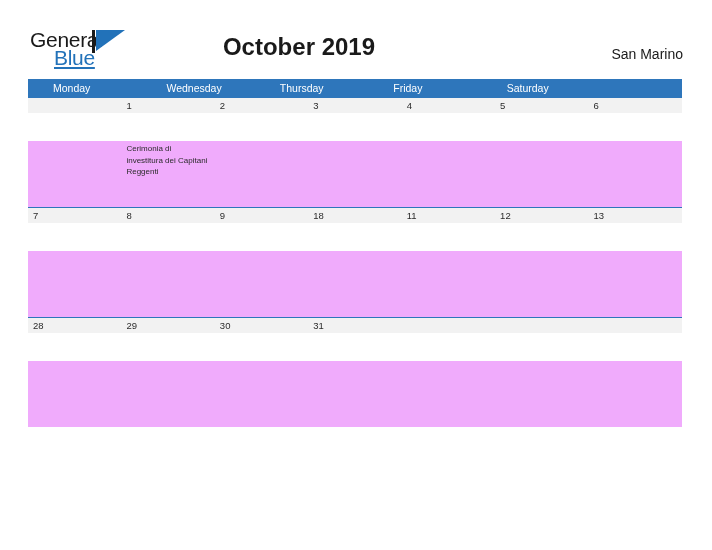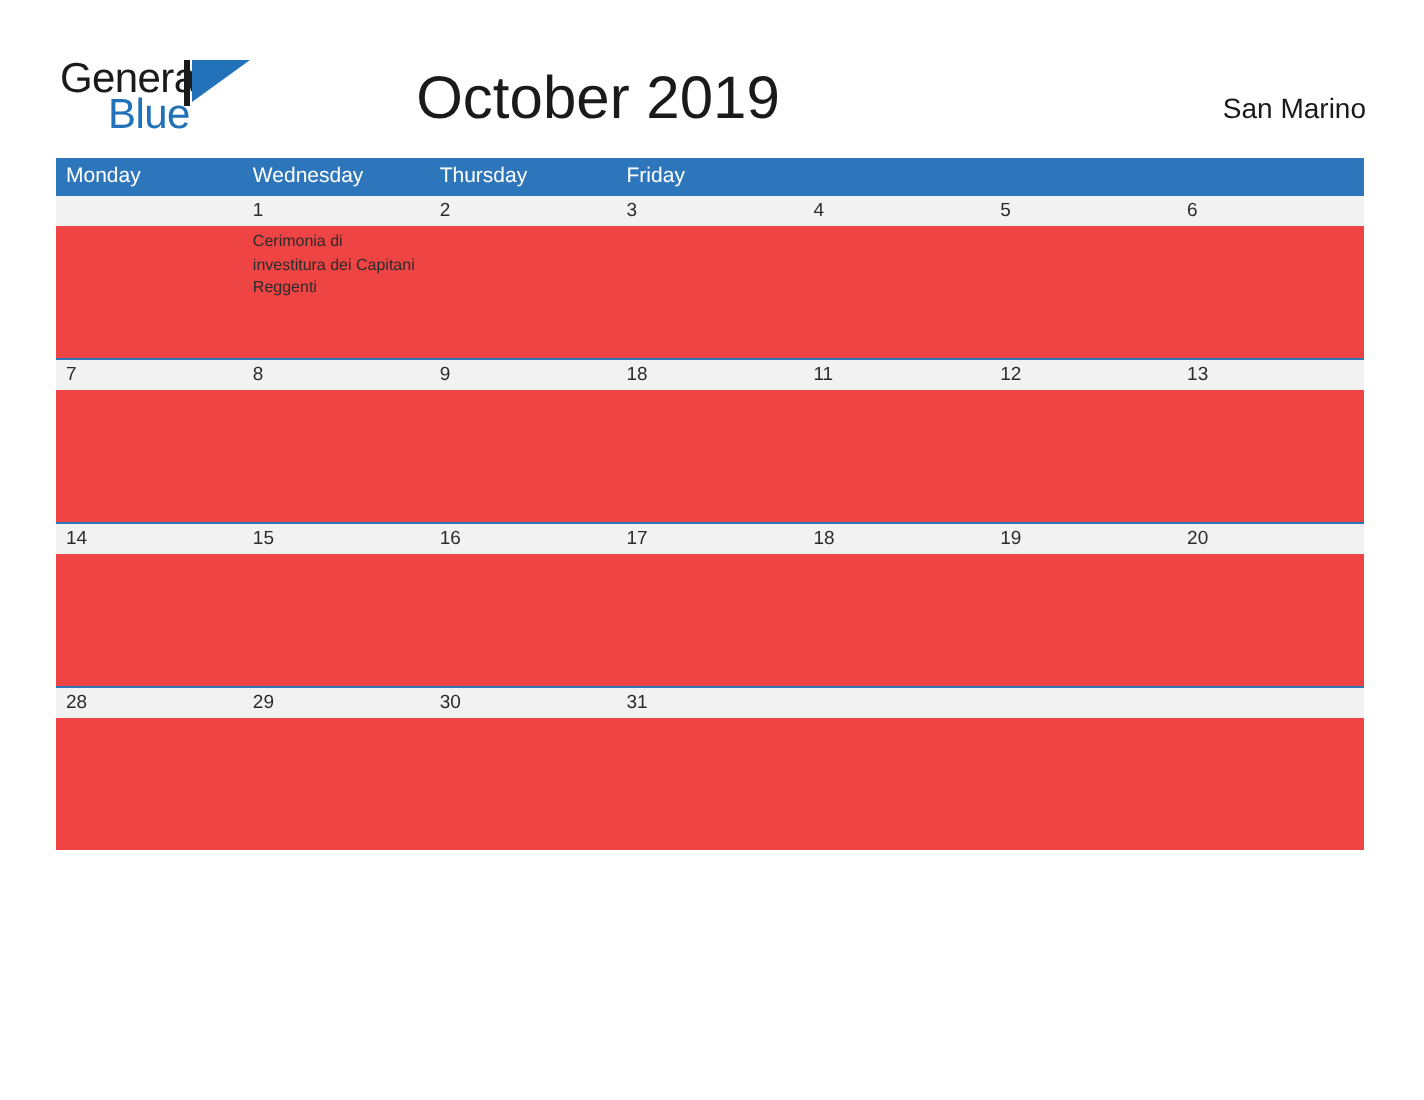--- a/index.html
+++ b/index.html
@@ -49,39 +49,40 @@
   }
   .logo-blue {
     position: absolute;
     left: 24px;
     top: 18px;
     font-size: 21px;
     color: #2272b9;
     letter-spacing: -0.3px;
     line-height: 22px;
     font-family: "Liberation Sans", sans-serif;
+    text-decoration: underline;
   }
   .logo-flag {
     position: absolute;
     left: 62px;
     top: 1px;
     width: 33px;
     height: 23px;
   }
 
   .month-title {
     position: absolute;
     left: 0;
     top: 33px;
     width: 598px;
     text-align: center;
-    font-size: 30px;
+    font-size: 24px;
     color: #1a1a1a;
     font-family: "Liberation Sans", sans-serif;
-    font-weight: normal;
+    font-weight: bold;
     letter-spacing: 0px;
   }
 
   .country {
     position: absolute;
     right: 29px;
     top: 46px;
     font-size: 14px;
     color: #1a1a1a;
     font-family: "Liberation Sans", sans-serif;
@@ -105,20 +106,21 @@
     width: 93.43px;
     height: 18px;
     box-sizing: border-box;
     padding-left: 5px;
     color: #ffffff;
     font-size: 10.5px;
     line-height: 18px;
     font-family: "Liberation Sans", sans-serif;
     white-space: nowrap;
     overflow: hidden;
+    margin-left: 20px;
   }
 
   .week {
     width: 654px;
     position: relative;
   }
   .week-dates {
     display: flex;
     width: 654px;
     height: 15px;
@@ -140,21 +142,22 @@
     font-family: "Liberation Sans", sans-serif;
   }
   .date-cell.empty {
     color: transparent;
   }
 
   .week-body {
     display: flex;
     width: 654px;
     height: 66px;
-    background: #ef4444;
+    background: #f0abfc;
+    margin-top: 28px;
   }
   .event-cell {
     width: 93.43px;
     box-sizing: border-box;
     padding: 2px 6px 0 5px;
     font-size: 8px;
     line-height: 11.5px;
     color: #2b2b2b;
     font-family: "Liberation Sans", sans-serif;
     word-wrap: break-word;
@@ -181,20 +184,21 @@
     <div class="country">San Marino</div>
   </div>
 
   <div class="calendar">
 
     <div class="weekday-row">
       <div class="weekday-cell">Monday</div>
       <div class="weekday-cell">Wednesday</div>
       <div class="weekday-cell">Thursday</div>
       <div class="weekday-cell">Friday</div>
+      <div class="weekday-cell">Saturday</div>
     </div>
 
     <div class="week">
       <div class="week-dates">
         <div class="date-cell"></div>
         <div class="date-cell">1</div>
         <div class="date-cell">2</div>
         <div class="date-cell">3</div>
         <div class="date-cell">4</div>
         <div class="date-cell">5</div>
@@ -225,40 +229,20 @@
         <div class="event-cell"></div>
         <div class="event-cell"></div>
         <div class="event-cell"></div>
         <div class="event-cell"></div>
         <div class="event-cell"></div>
         <div class="event-cell"></div>
         <div class="event-cell"></div>
       </div>
     </div>
 
-    <div class="week">
-      <div class="week-dates">
-        <div class="date-cell">14</div>
-        <div class="date-cell">15</div>
-        <div class="date-cell">16</div>
-        <div class="date-cell">17</div>
-        <div class="date-cell">18</div>
-        <div class="date-cell">19</div>
-        <div class="date-cell">20</div>
-      </div>
-      <div class="week-body">
-        <div class="event-cell"></div>
-        <div class="event-cell"></div>
-        <div class="event-cell"></div>
-        <div class="event-cell"></div>
-        <div class="event-cell"></div>
-        <div class="event-cell"></div>
-        <div class="event-cell"></div>
-      </div>
-    </div>
 
 
     <div class="week">
       <div class="week-dates">
         <div class="date-cell">28</div>
         <div class="date-cell">29</div>
         <div class="date-cell">30</div>
         <div class="date-cell">31</div>
         <div class="date-cell empty"></div>
         <div class="date-cell empty"></div>

